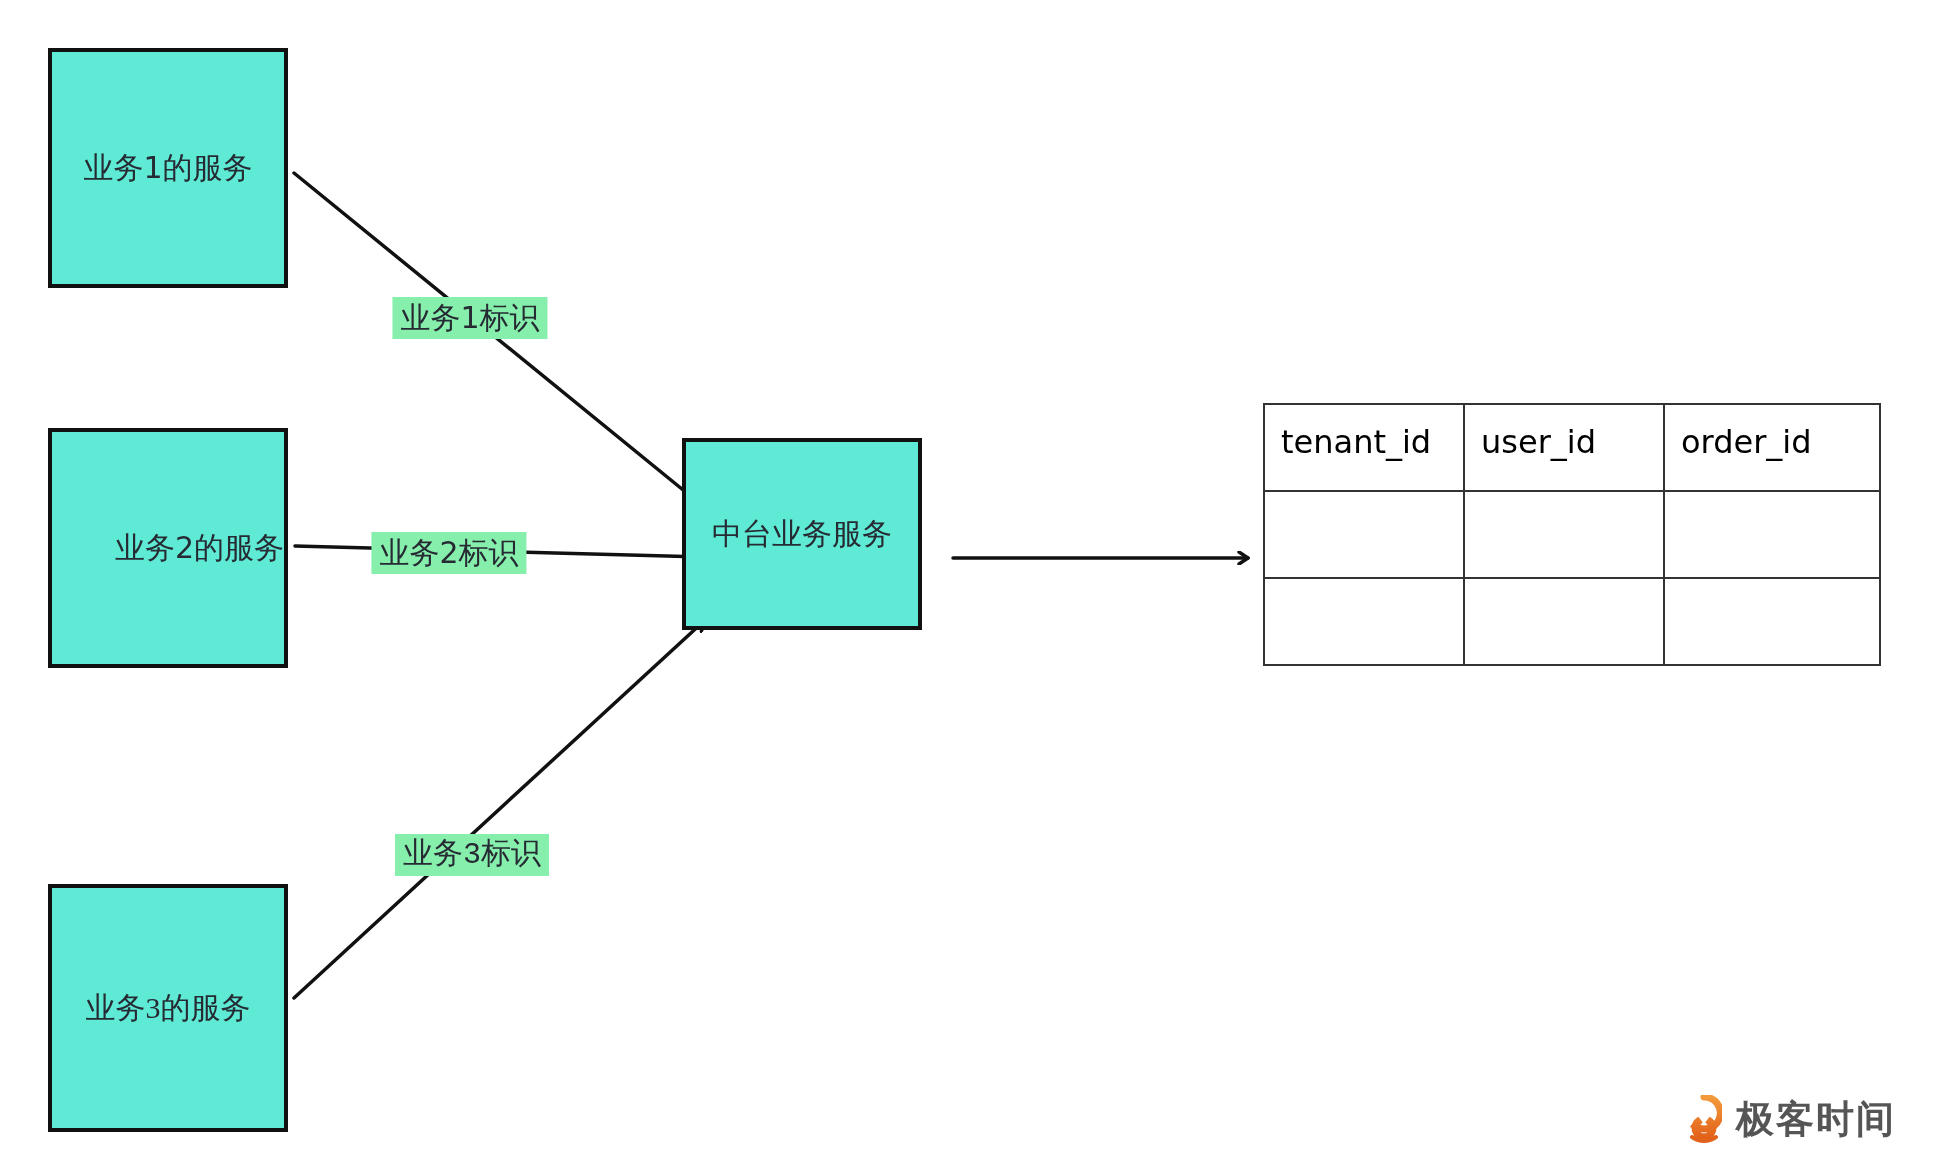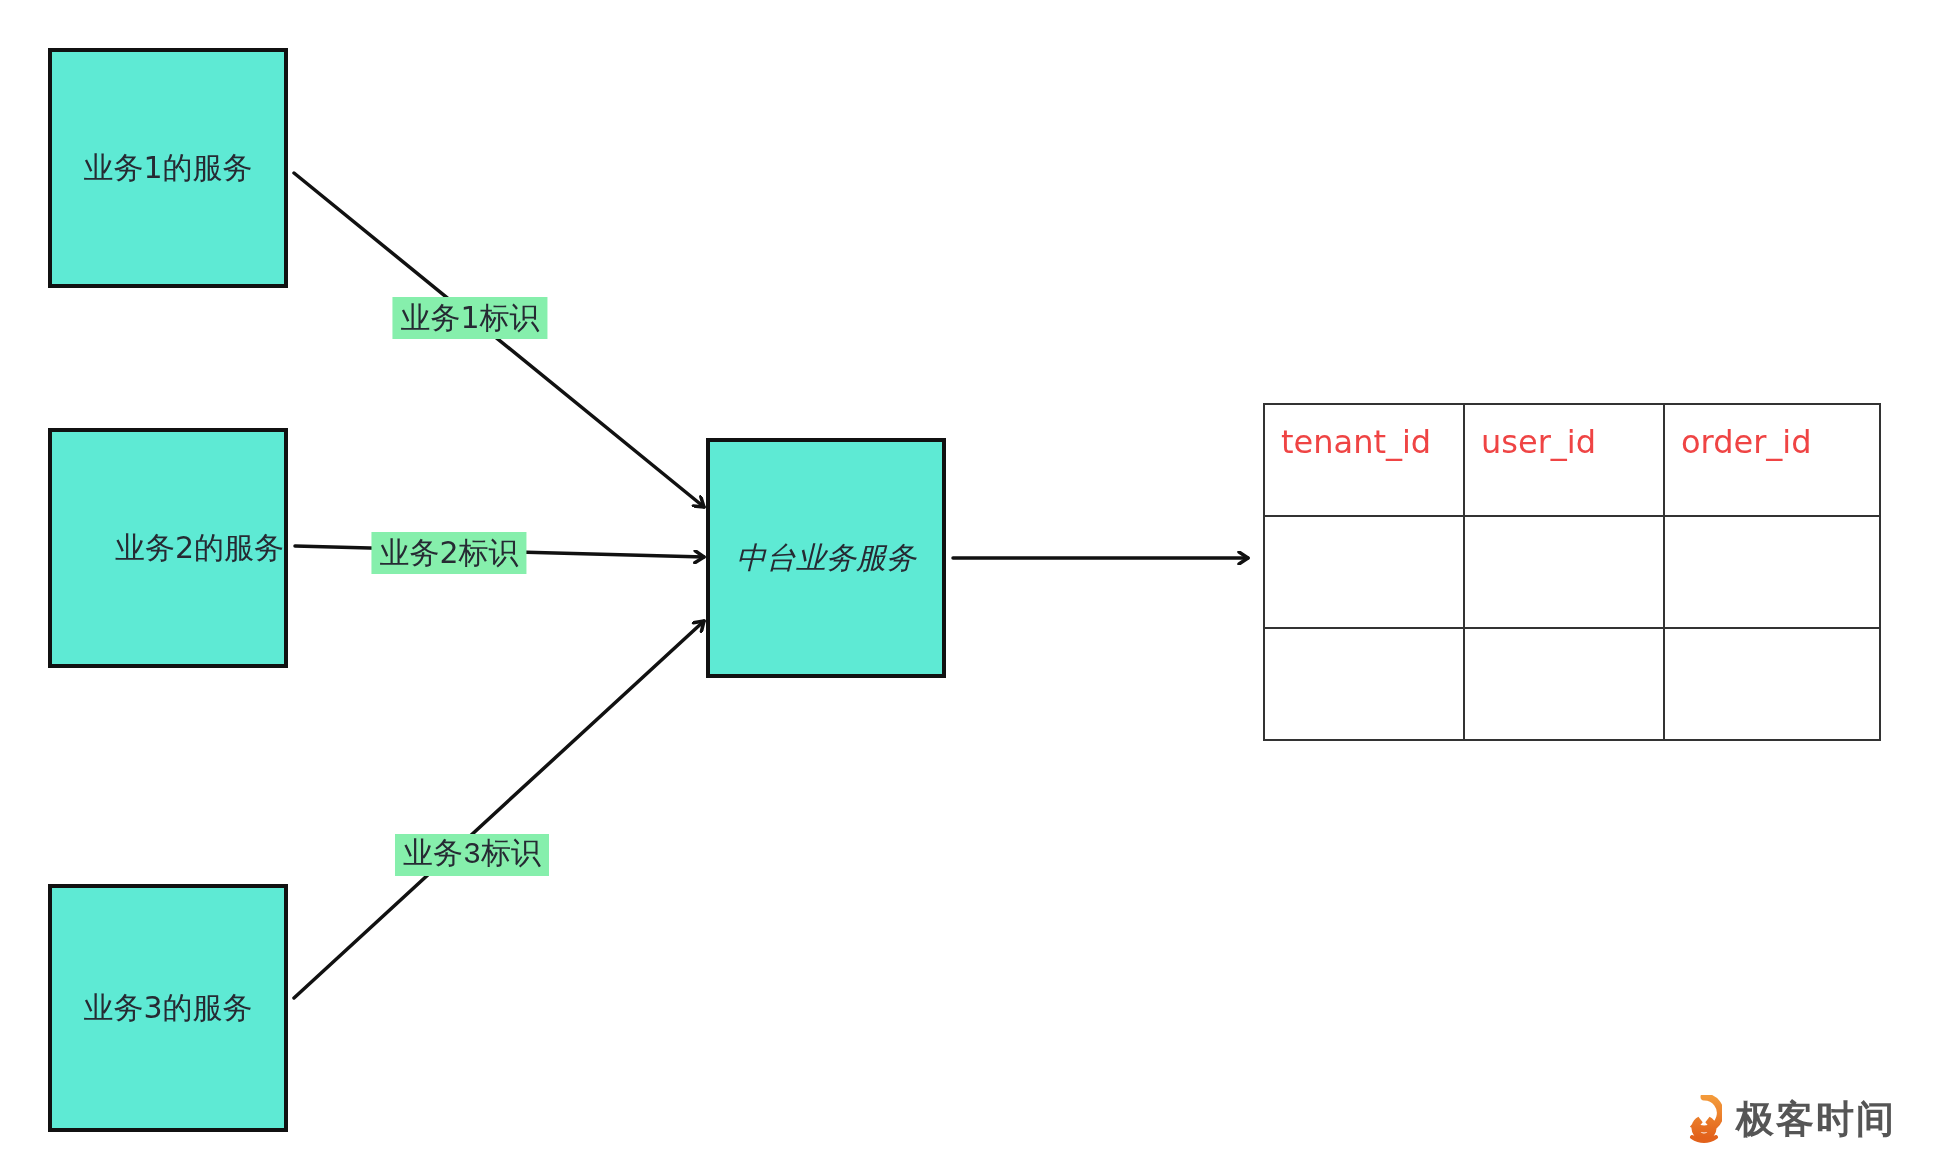--- a/index.html
+++ b/index.html
@@ -5,22 +5,22 @@
   html, body { margin: 0; padding: 0; background: #ffffff; }
   body { width: 1934px; height: 1172px; position: relative; overflow: hidden;
          font-family: "DejaVu Sans", "Liberation Sans", sans-serif; }
   svg.edges { position: absolute; left: 0; top: 0; width: 1934px; height: 1172px; }
   .node { position: absolute; box-sizing: border-box; border: 4px solid #111111;
           background: #5eead4; display: flex; align-items: center; justify-content: center; }
   .node span { font-size: 30px; color: #262a33; white-space: nowrap; letter-spacing: 0px; }
   .edge-label { position: absolute; background: #86efac; font-size: 30px; color: #262a33;
                 white-space: nowrap; padding: 4px 8px; transform: translate(-50%, -50%); line-height: 34px; }
   table.db { position: absolute; left: 1263px; top: 403px; border-collapse: collapse; }
-  table.db td { border: 2px solid #333333; width: 200px; height: 112px; vertical-align: top;
-                padding: 18px 12px 0 16px; box-sizing: border-box; font-size: 32px; color: #ef4444;
+  table.db td { border: 2px solid #333333; width: 200px; height: 87px; vertical-align: top;
+                padding: 18px 12px 0 16px; box-sizing: border-box; font-size: 32px; color: #000000;
                 font-family: "DejaVu Sans", sans-serif; }
   table.db td.c3 { width: 216px; }
   .logo { position: absolute; left: 1686px; top: 1094px; display: flex; align-items: center; }
   .logo .mark { width: 36px; height: 50px; position: relative; }
   .logo .brand { font-size: 38px; color: #555555; margin-left: 14px; font-weight: bold; letter-spacing: 2px; }
 </style>
 </head>
 <body>
 
 <svg class="edges" viewBox="0 0 1934 1172">
@@ -34,24 +34,24 @@
   <line x1="294" y1="998" x2="704" y2="621" stroke="#111" stroke-width="3.5" stroke-linecap="round" marker-end="url(#arrow)"></line>
   <line x1="953" y1="558" x2="1248" y2="558" stroke="#111" stroke-width="3.5" stroke-linecap="round" marker-end="url(#arrow)"></line>
 </svg>
 
 <div class="node" style="left:48px;top:48px;width:240px;height:240px;">
   <span>业务1的服务</span>
 </div>
 <div class="node" style="left:48px;top:428px;width:240px;height:240px;justify-content:flex-end;">
   <span>业务2的服务</span>
 </div>
-<div class="node" style="left:48px;top:884px;width:240px;height:248px;">
+<div class="node" style="left:48px;top:884px;width:240px;height:248px;font-family:Liberation Serif, serif;">
   <span>业务3的服务</span>
 </div>
-<div class="node" style="left:706px;top:438px;width:240px;height:240px;font-style:italic;">
+<div class="node" style="left:682px;top:438px;width:240px;height:192px;">
   <span>中台业务服务</span>
 </div>
 
 <div class="edge-label" style="left:470px;top:318px;">业务1标识</div>
 <div class="edge-label" style="left:449px;top:553px;">业务2标识</div>
 <div class="edge-label" style="left:472px;top:855px;font-family:Liberation Mono, monospace;">业务3标识</div>
 
 <table class="db">
   <tbody>
       <tr>

